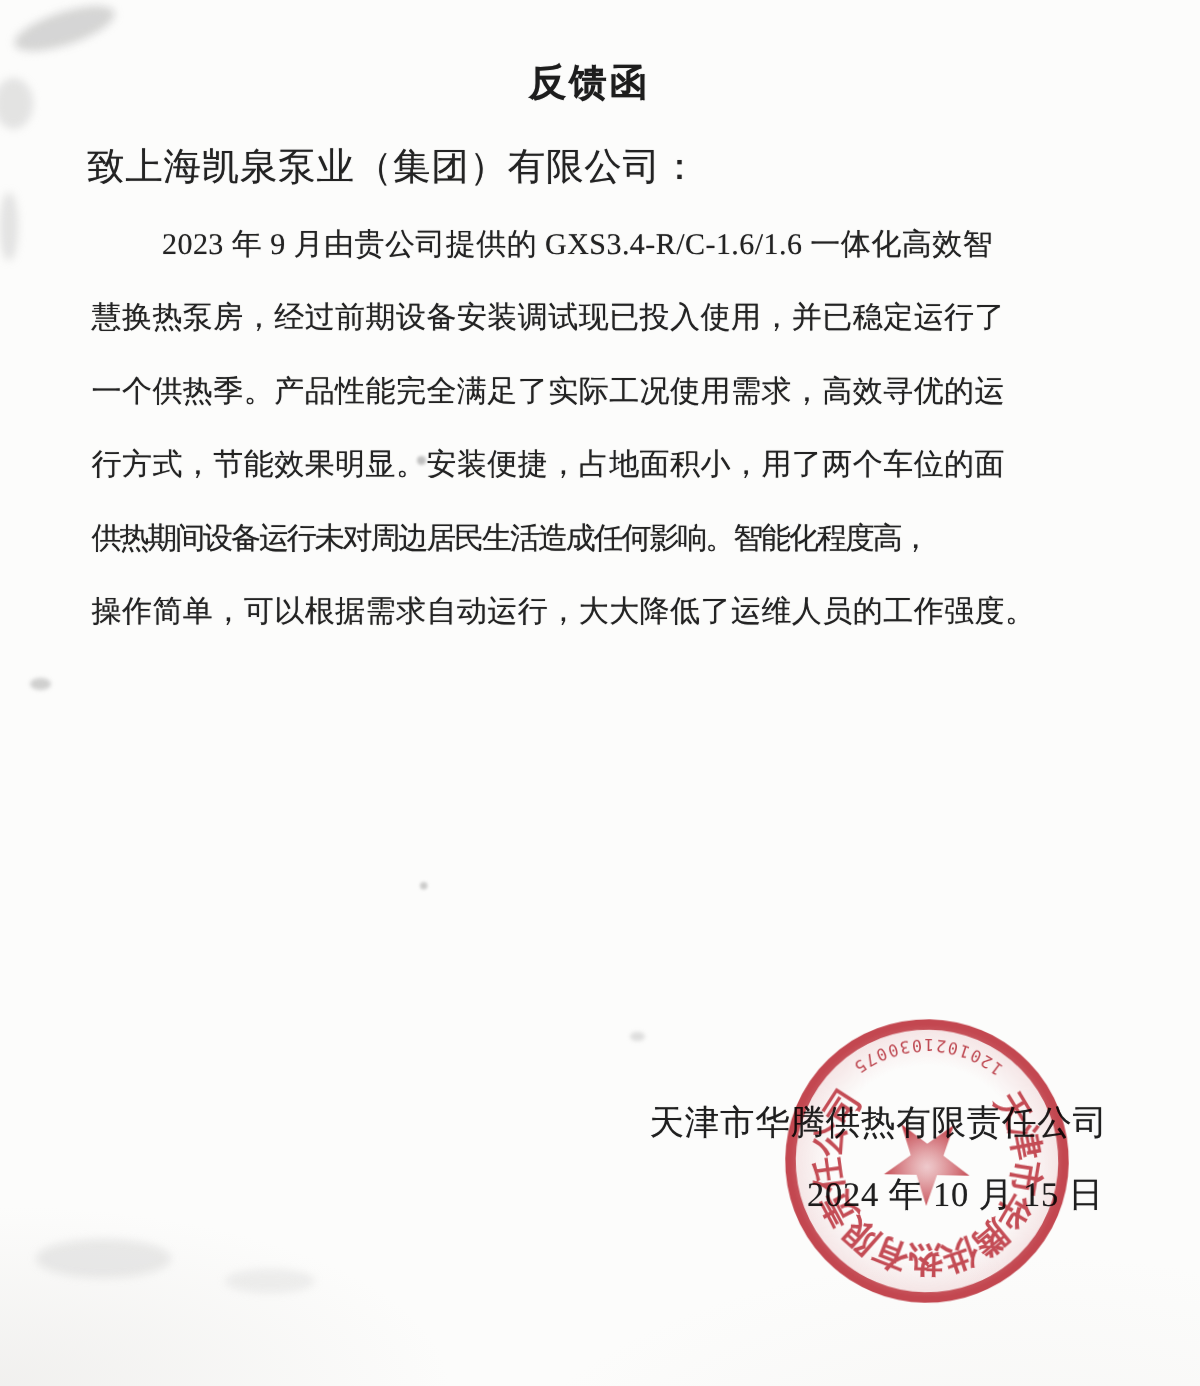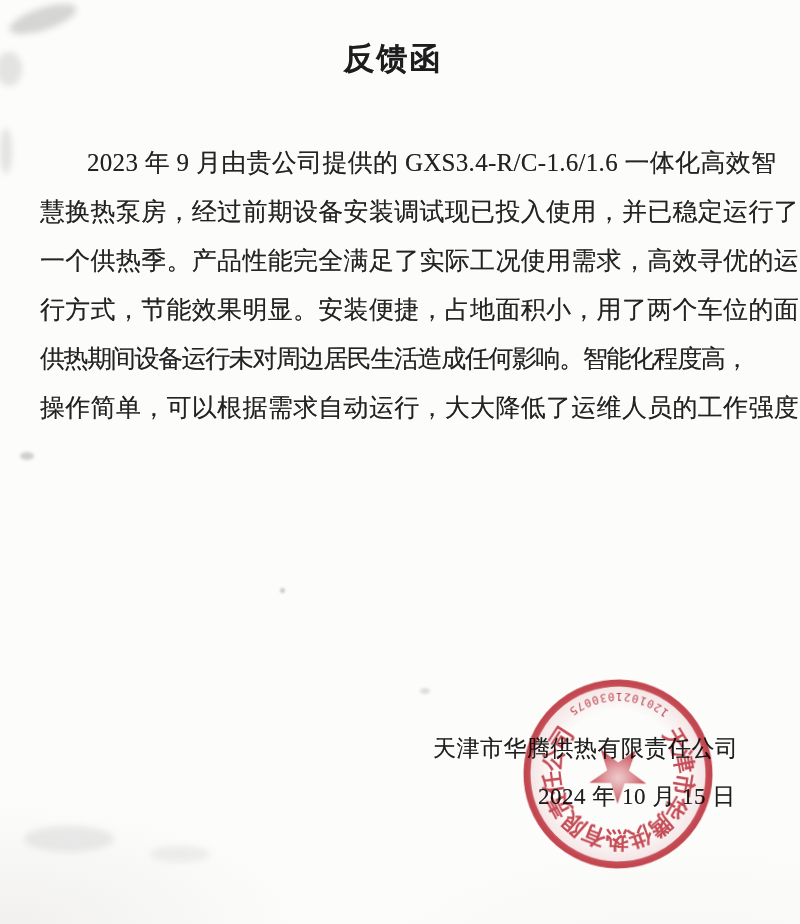--- a/index.html
+++ b/index.html
@@ -20,29 +20,29 @@
   .sm-d{left:20px;top:452px;width:14px;height:8px;background:rgba(140,140,140,.40);filter:blur(1.5px);}
   .sm-e{left:278px;top:304px;width:6px;height:6px;background:rgba(120,120,120,.45);filter:blur(1px);}
   .sm-f{left:280px;top:588px;width:5px;height:5px;background:rgba(130,130,130,.40);filter:blur(1px);}
   .sm-g{left:24px;top:826px;width:90px;height:26px;background:rgba(180,180,180,.25);}
   .sm-h{left:150px;top:846px;width:60px;height:16px;background:rgba(185,185,185,.22);}
   .sm-i{left:420px;top:688px;width:10px;height:6px;background:rgba(150,150,150,.30);filter:blur(1.5px);}
 
   .title{
     position:absolute;left:0;right:14px;top:38px;text-align:center;
     font-family:"Liberation Sans","DejaVu Sans",sans-serif;
-    font-weight:bold;font-size:31px;color:#1d1d1d;letter-spacing:2px;
+    font-weight:bold;font-size:25px;color:#1d1d1d;letter-spacing:2px;
   }
   .addressee{
     position:absolute;left:58px;top:94px;font-size:25px;color:#232323;
     white-space:nowrap;letter-spacing:.5px;
   }
   .bodytext{
-    position:absolute;left:40px;top:146px;width:700px;color:#232323;
-    font-size:25px;
+    position:absolute;left:61px;top:146px;width:700px;color:#232323;
+    font-size:20px;
   }
   .body-line{height:49px;line-height:34px;white-space:nowrap;letter-spacing:.3px;}
   .body-line:first-child{padding-left:47px;}
   .body-line:nth-child(5){letter-spacing:-1.4px;}
   .body-line:nth-child(7){letter-spacing:-0.6px;}
   .bodytext,.addressee,.title{text-shadow:0 0 .6px rgba(40,40,40,.55);}
 
   .sig-company{
     position:absolute;left:433px;top:733px;font-size:23px;color:#1f1f1f;
     white-space:nowrap;letter-spacing:.5px;text-shadow:0 0 .5px rgba(40,40,40,.5);
@@ -78,20 +78,21 @@
   <div class="smudge sm-c"></div>
   <div class="smudge sm-d"></div>
   <div class="smudge sm-e"></div>
   <div class="smudge sm-f"></div>
   <div class="smudge sm-g"></div>
   <div class="smudge sm-h"></div>
   <div class="smudge sm-i"></div>
 
   <div class="title">反馈函</div>
 
+  <div class="addressee">致上海凯泉泵业（集团）有限公司：</div>
 
   <div class="bodytext">
     <div class="body-line">2023 年 9 月由贵公司提供的 GXS3.4-R/C-1.6/1.6 一体化高效智</div>
     <div class="body-line">慧换热泵房，经过前期设备安装调试现已投入使用，并已稳定运行了</div>
     <div class="body-line">一个供热季。产品性能完全满足了实际工况使用需求，高效寻优的运</div>
     <div class="body-line">行方式，节能效果明显。安装便捷，占地面积小，用了两个车位的面</div>
     <div class="body-line">供热期间设备运行未对周边居民生活造成任何影响。智能化程度高，</div>
     <div class="body-line">操作简单，可以根据需求自动运行，大大降低了运维人员的工作强度。</div>
   </div>
 

